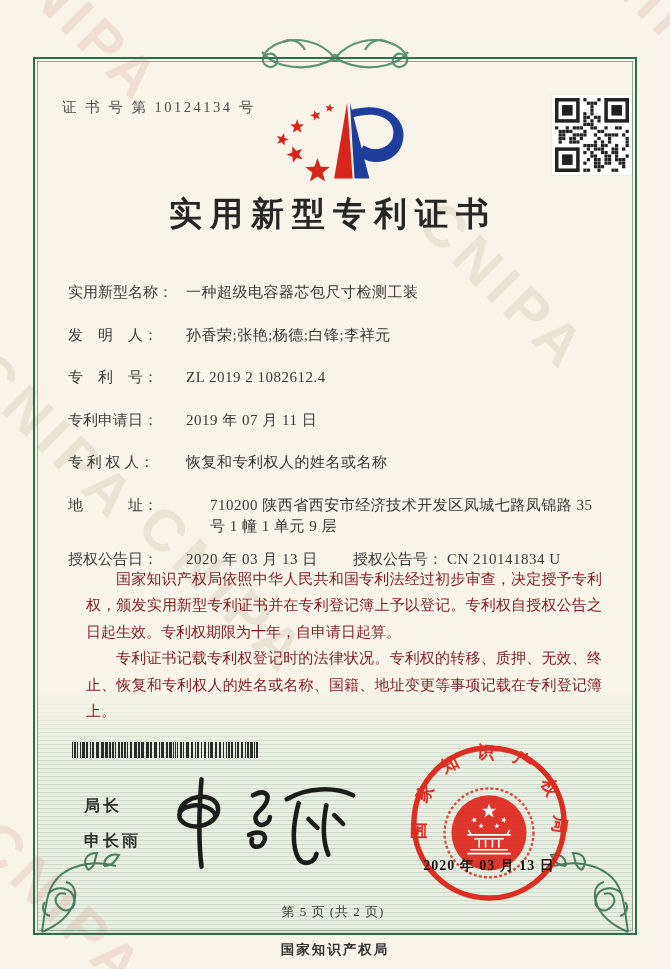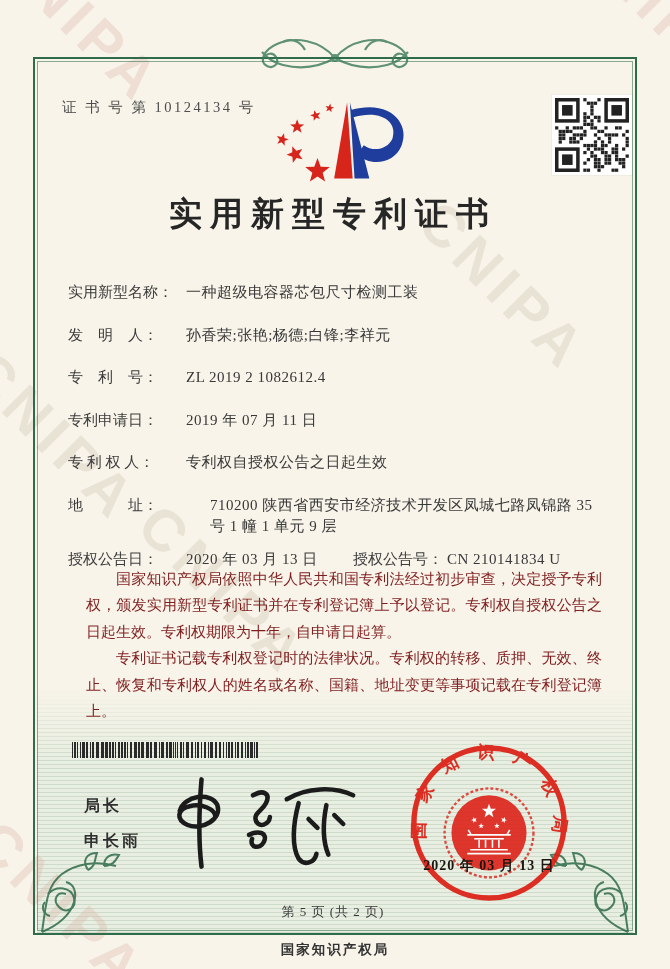--- a/index.html
+++ b/index.html
@@ -274,21 +274,21 @@
       <div class="frow">
         <span class="flabel">专　利　号：</span>
         <span class="fvalue">ZL 2019 2 1082612.4</span>
       </div>
       <div class="frow">
         <span class="flabel">专利申请日：</span>
         <span class="fvalue">2019 年 07 月 11 日</span>
       </div>
       <div class="frow">
         <span class="flabel">专 利 权 人：</span>
-        <span class="fvalue">专利权自授权公告之日起生效</span>
+        <span class="fvalue">恢复和专利权人的姓名或名称</span>
       </div>
       <div class="frow addr">
         <span class="flabel">地　　　址：</span>
         <span class="fvalue">710200 陕西省西安市经济技术开发区凤城七路凤锦路 35
 号 1 幢 1 单元 9 层</span>
       </div>
       <div class="frow">
         <span class="flabel">授权公告日：</span>
         <span class="fvalue">2020 年 03 月 13 日</span>
         <span class="pair2">

